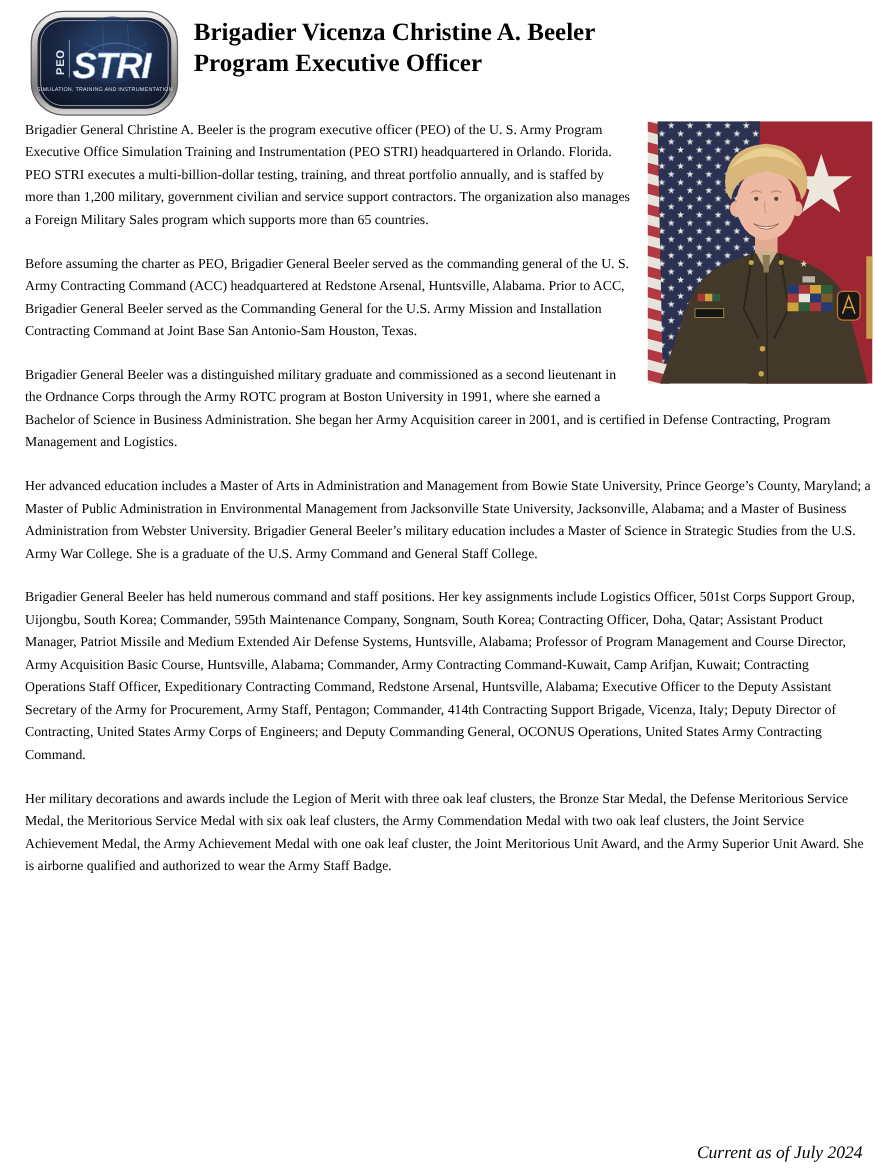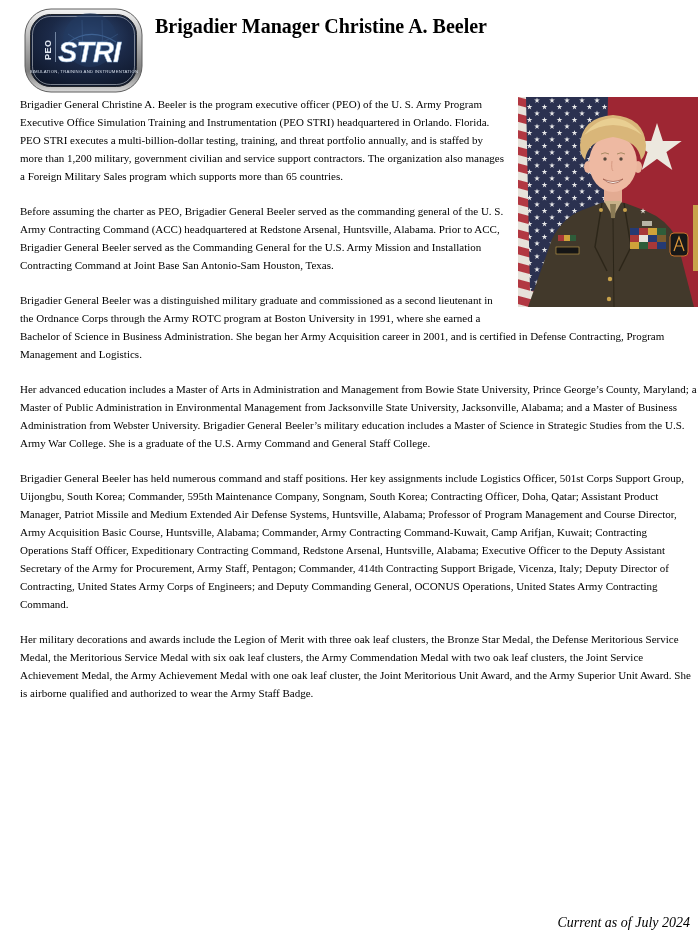--- a/index.html
+++ b/index.html
@@ -63,21 +63,22 @@
         <path d="M58,12 Q60,32 56,52" stroke="#4d78ad" stroke-width="0.8" fill="none" opacity="0.6"></path>
         <path d="M78,12 Q80,30 76,50" stroke="#4d78ad" stroke-width="0.8" fill="none" opacity="0.6"></path>
       </g>
       <text transform="translate(27,52) rotate(-90)" font-family="Liberation Sans, sans-serif" font-size="9" font-weight="bold" fill="#dfe6f0" letter-spacing="0.5">PEO</text>
       <line x1="31.5" y1="24" x2="31.5" y2="54" stroke="#9fb2cc" stroke-width="0.8" opacity="0.8"></line>
       <text x="34" y="54" font-family="Liberation Sans, sans-serif" font-size="29" font-weight="bold" font-style="italic" fill="#ffffff" stroke="#8fb3d9" stroke-width="0.5" letter-spacing="-1">STRI</text>
       <text x="60" y="64.5" text-anchor="middle" font-family="Liberation Sans, sans-serif" font-size="4.3" fill="#d7dfeb" letter-spacing="0.2">SIMULATION, TRAINING AND INSTRUMENTATION</text>
     </svg>
 
     <div class="head-text">
-      <div class="name-line">Brigadier Manager Christine A. Beeler</div>
+      <div class="name-line">Brigadier Vicenza Christine A. Beeler</div>
+      <div class="title-line">Program Executive Officer</div>
     </div>
   </div>
 
   <div class="bio">
 
     <svg class="portrait" viewBox="0 0 180 210" aria-hidden="true">
       <defs>
         <pattern id="ustars" width="15" height="13" patternUnits="userSpaceOnUse">
           <rect width="15" height="13" fill="#2b3150"></rect>
           <path d="M4,0.5 L5.76,5.93 L1.15,2.57 L6.85,2.57 L2.24,5.93 Z" fill="#e9e9e9"></path>

